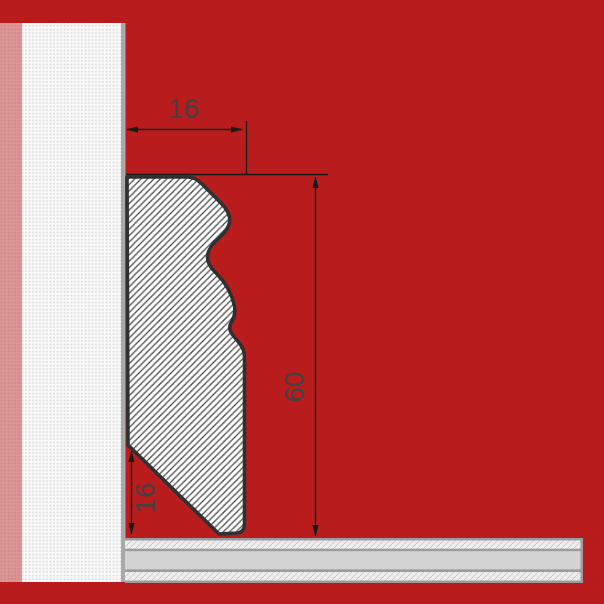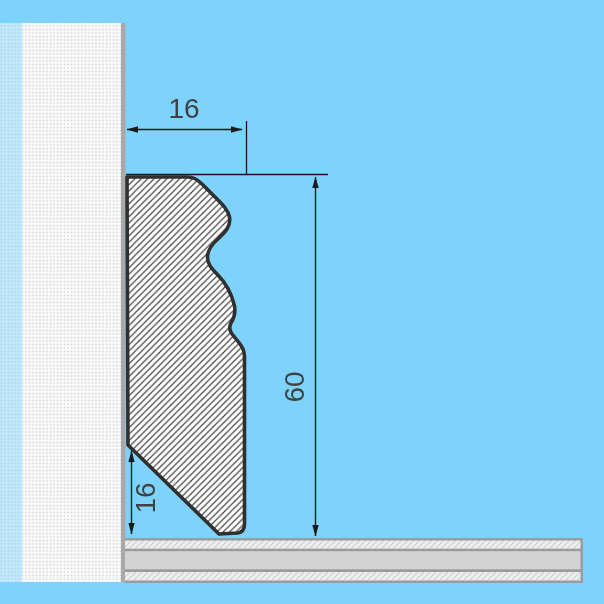--- a/index.html
+++ b/index.html
@@ -8,21 +8,21 @@
     background: #ffffff;
     width: 604px;
     height: 604px;
     overflow: hidden;
     font-family: "Liberation Sans", sans-serif;
   }
   .stage {
     position: relative;
     width: 604px;
     height: 604px;
-    background: #7dd3fc;
+    background: #b91c1c;
   }
   svg { display: block; }
   text {
     font-family: "Liberation Sans", sans-serif;
     font-size: 28px;
     fill: #414141;
   }
 </style>
 </head>
 <body>

